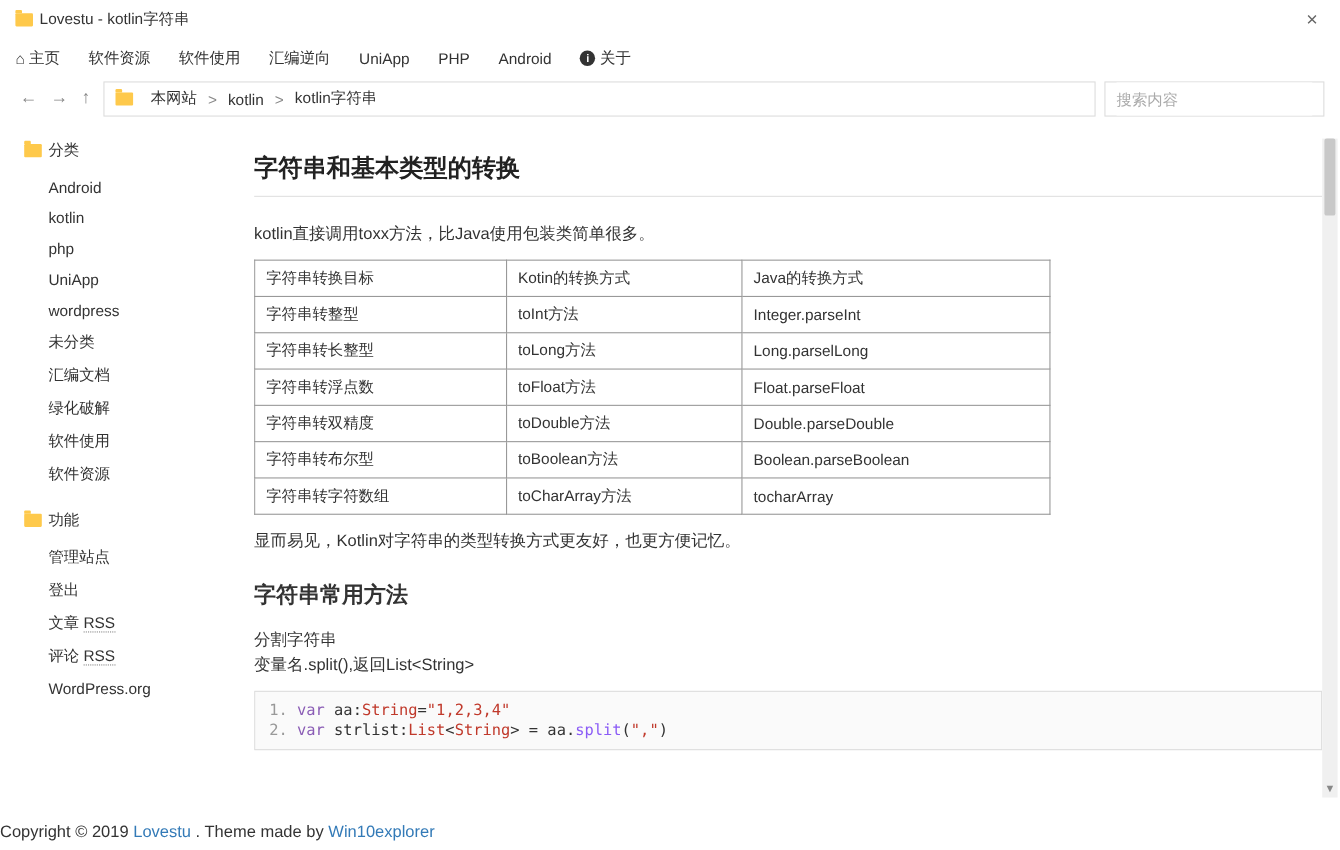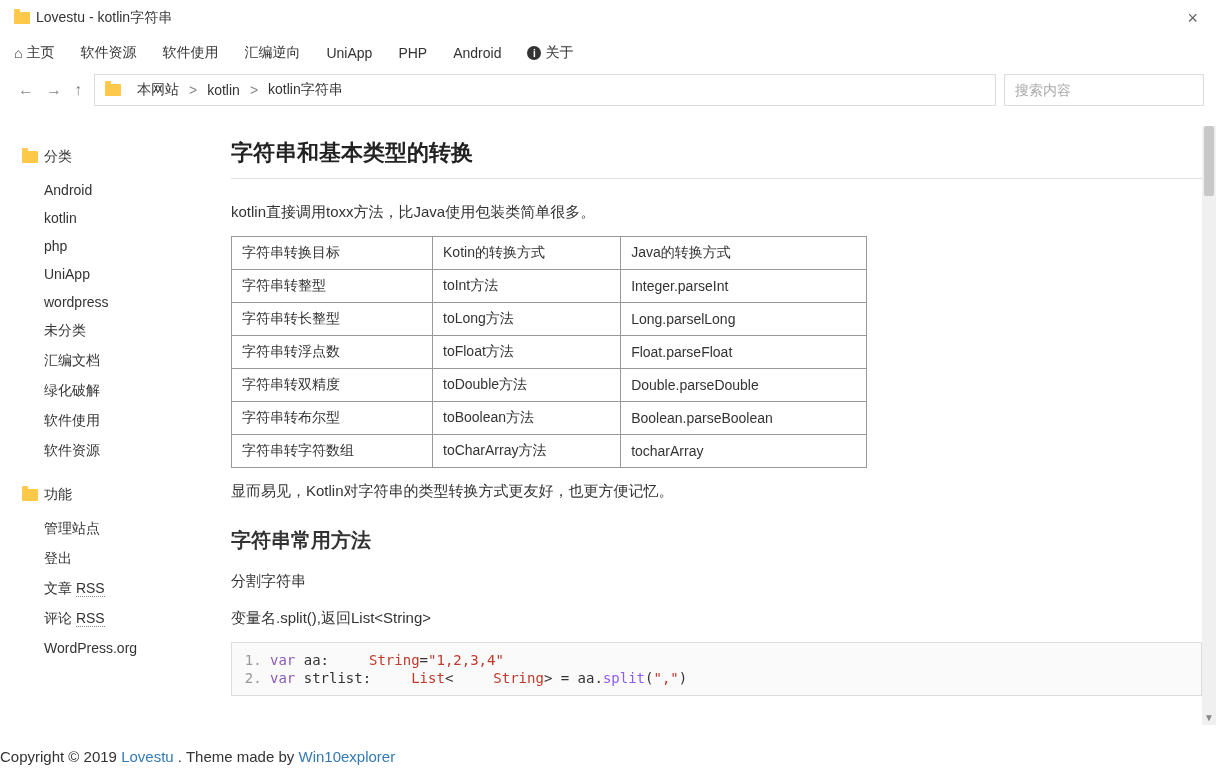--- a/index.html
+++ b/index.html
@@ -18,39 +18,39 @@
 .nav-arrows { display: flex; gap: 12px; padding: 0 4px; }
 .nav-arrow { color: #888; cursor: pointer; font-size: 16px; }
 .breadcrumb-box { flex: 1; border: 1px solid #ddd; height: 32px; display: flex; align-items: center; padding: 0 10px; gap: 10px; }
 .breadcrumb-item { color: #333; cursor: pointer; }
 .breadcrumb-sep { color: #888; }
 .search-box { width: 200px; height: 32px; border: 1px solid #ddd; padding: 0 10px; }
 .search-box input { border: none; outline: none; width: 100%; height: 100%; font-size: 14px; color: #333; }
 .search-box input::placeholder { color: #aaa; }
 .body-area { flex: 1; display: flex; overflow: hidden; position: relative; }
 .sidebar { width: 215px; padding: 14px 0 0 44px; }
-.side-section { margin-bottom: 18px; margin-top: 20px; }
+.side-section { margin-bottom: 18px; }
 .side-header { display: flex; align-items: center; margin-left: -22px; margin-bottom: 10px; font-weight: normal; color: #333; }
 .side-header .folder-icon { margin-right: 6px; }
 .side-list { list-style: none; }
 .side-list li { padding: 6px 0; color: #333; cursor: pointer; }
 .side-list li .dotted { border-bottom: 1px dotted #888; }
 .content { flex: 1; padding: 24px 16px 0 16px; overflow: hidden; position: relative; }
 .content-inner { height: 100%; overflow: hidden; }
 h2.article-h { font-size: 22px; font-weight: bold; color: #222; margin-bottom: 10px; }
 hr.sep { border: none; border-top: 1px solid #e0e0e0; margin-bottom: 24px; }
 p.para { color: #333; margin-bottom: 14px; font-size: 15px; }
-table.convert { border-collapse: collapse; width: 636px; margin-bottom: 14px; }
+table.convert { border-collapse: collapse; width: 724px; margin-bottom: 14px; }
 table.convert th, table.convert td { border: 1px solid #999; padding: 7px 10px; text-align: left; font-weight: normal; font-size: 14px; }
 h2.sub-h { font-size: 20px; font-weight: bold; margin: 26px 0 18px; }
 .code-block { border: 1px solid #ddd; background: #fafafa; padding: 8px 14px; font-family: Consolas, monospace; font-size: 14px; }
 .code-block ol { list-style: decimal; padding-left: 24px; color: #999; }
 .code-block ol li { color: #999; padding: 1px 0; }
 .code-block .kw { color: #8a5cb5; }
-.code-block .typ { color: #c0392b; margin-left: 40px; }
+.code-block .typ { color: #c0392b; }
 .code-block .str { color: #c0392b; }
 .code-block .fn { color: #8b5cf6; }
 .code-block .pl { color: #333; }
 .scrollbar { position: absolute; right: 2px; top: 126px; width: 14px; bottom: 48px; background: #f0f0f0; }
 .scroll-thumb { position: absolute; left: 2px; width: 10px; top: 0; height: 70px; background: #c8c8c8; border-radius: 2px; }
 .scroll-arrow { position: absolute; left: 0; width: 14px; height: 14px; color: #888; font-size: 10px; text-align: center; line-height: 14px; }
 .scroll-arrow.up { top: 0; }
 .scroll-arrow.down { bottom: 0; }
 .footer { text-align: left; padding: 10px 0 8px; color: #333; font-size: 15px; }
 .footer a { color: #337ab7; text-decoration: none; }
@@ -177,21 +177,21 @@
               </tr>
           <tr>
                 <td>字符串转字符数组</td>
                 <td>toCharArray方法</td>
                 <td>tocharArray</td>
               </tr>
         </tbody>
           </table>
         <p class="para">显而易见，Kotlin对字符串的类型转换方式更友好，也更方便记忆。</p>
         <h2 class="sub-h">字符串常用方法</h2>
-        <p class="para" style="margin-bottom:18px">分割字符串</p>
+        <p class="para" style="margin-bottom:4px">分割字符串</p>
         <p class="para">变量名.split(),返回List&lt;String&gt;</p>
         <div class="code-block">
           <ol>
             <li><span class="kw">var</span><span class="pl"> aa:</span><span class="typ">String</span><span class="pl">=</span><span class="str">"1,2,3,4"</span></li>
             <li><span class="kw">var</span><span class="pl"> strlist:</span><span class="typ">List</span><span class="pl">&lt;</span><span class="typ">String</span><span class="pl">&gt; = aa.</span><span class="fn">split</span><span class="pl">(</span><span class="str">","</span><span class="pl">)</span></li>
           </ol>
         </div>
       </div>
     </div>
 

